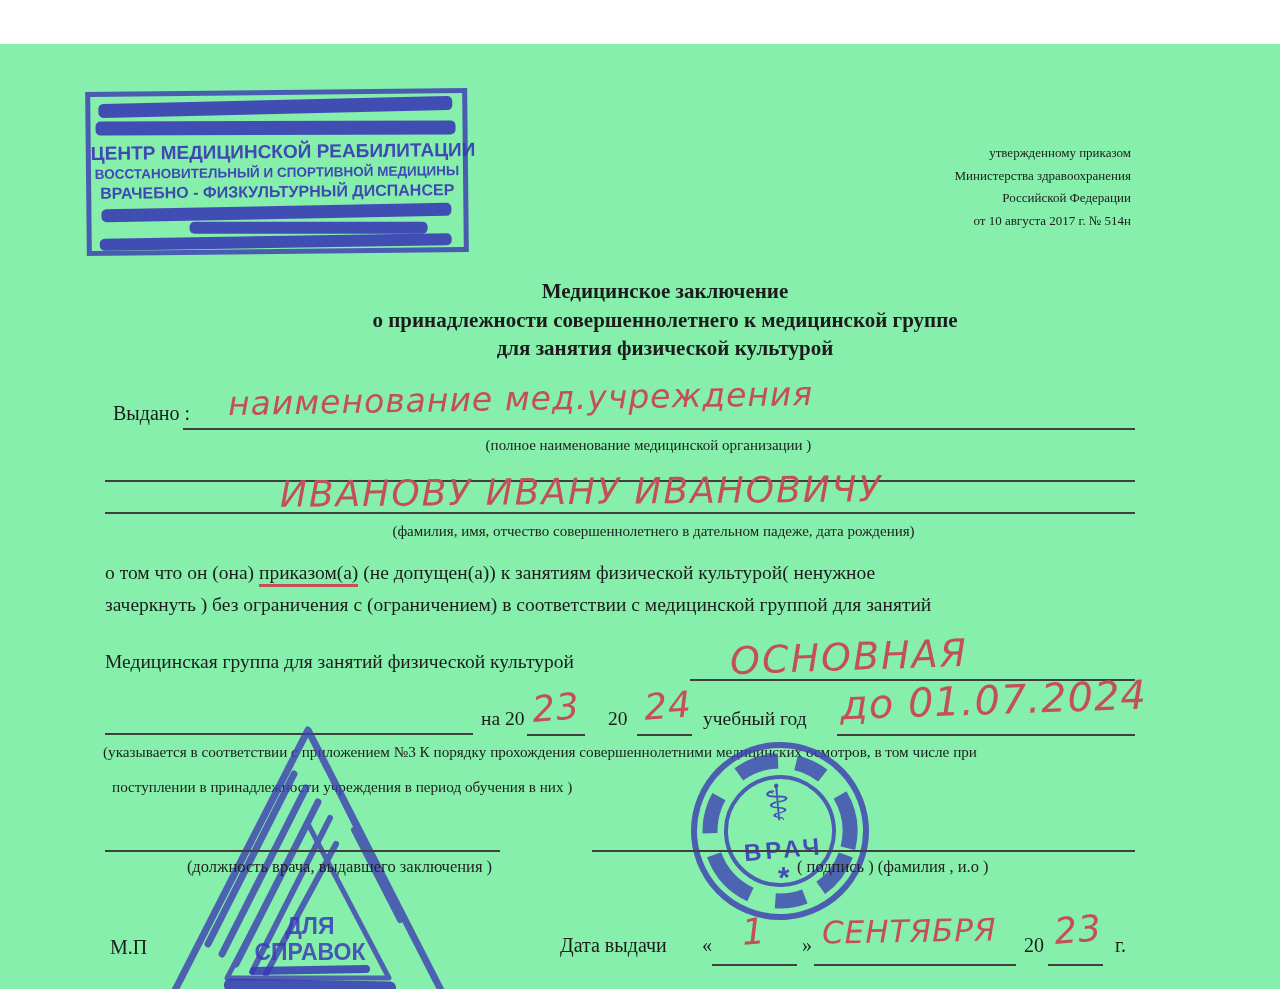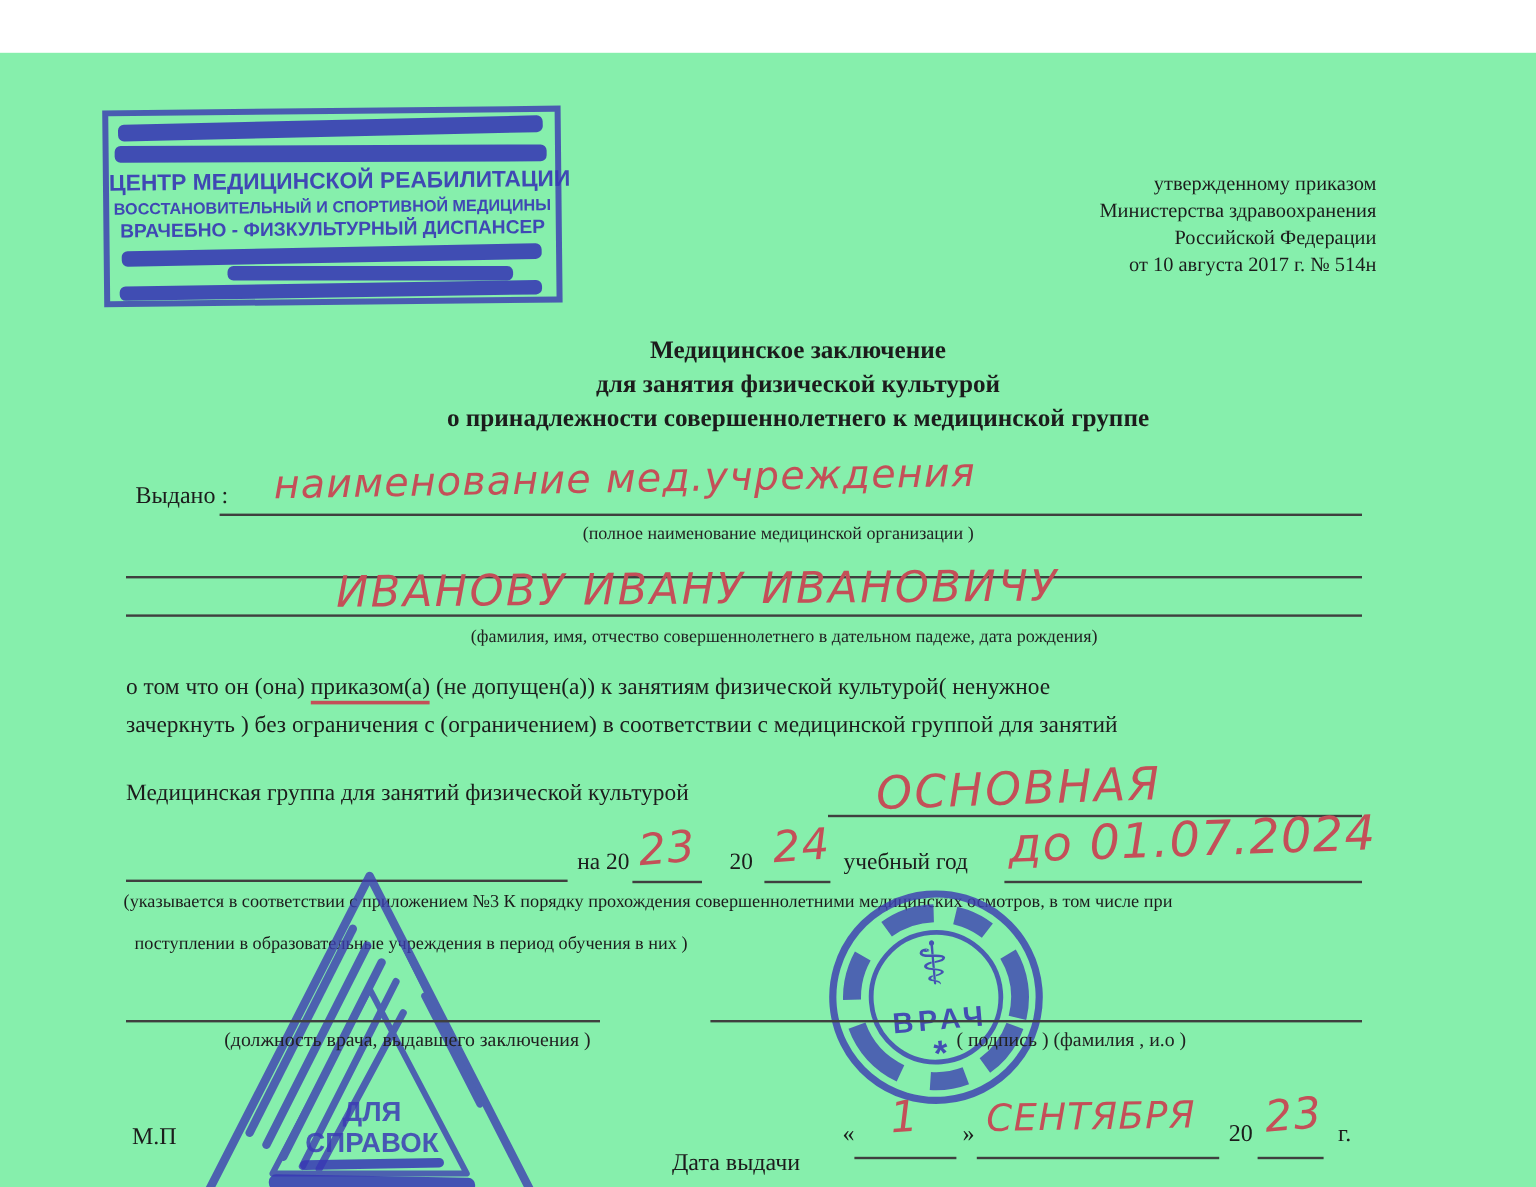--- a/index.html
+++ b/index.html
@@ -51,31 +51,31 @@
     <div class="blot" style="left:8px;right:10px;top:5px;height:14px;transform:rotate(-0.7deg);"></div>
     <div class="blot" style="left:5px;right:7px;top:26px;height:14px;transform:rotate(0.4deg);"></div>
     <div class="sline" style="top:47px;font-size:19px;">ЦЕНТР МЕДИЦИНСКОЙ РЕАБИЛИТАЦИИ</div>
     <div class="sline" style="top:71px;font-size:13.5px;">ВОССТАНОВИТЕЛЬНЫЙ И СПОРТИВНОЙ МЕДИЦИНЫ</div>
     <div class="sline" style="top:89px;font-size:16px;">ВРАЧЕБНО - ФИЗКУЛЬТУРНЫЙ ДИСПАНСЕР</div>
     <div class="blot" style="left:10px;right:12px;top:111px;height:13px;transform:rotate(-0.5deg);"></div>
     <div class="blot" style="left:98px;width:238px;top:127px;height:12px;transform:rotate(0.6deg);"></div>
     <div class="blot" style="left:8px;right:12px;top:141px;height:12px;transform:rotate(-0.3deg);"></div>
   </div>
 
-  <div class="abs" style="top:98px;right:133px;text-align:right;font-size:17px;line-height:22.5px;">
+  <div class="abs" style="top:98px;right:149px;text-align:right;font-size:13px;line-height:22.5px;">
     <div>утвержденному приказом</div>
     <div>Министерства здравоохранения</div>
     <div>Российской Федерации</div>
     <div>от 10 августа 2017 г. № 514н</div>
   </div>
 
   <div class="abs" style="left:50px;right:0;top:233px;text-align:center;font-weight:bold;font-size:21px;line-height:28.5px;">
     <div>Медицинское заключение</div>
+    <div>о принадлежности совершеннолетнего к медицинской группе</div>
     <div>для занятия физической культурой</div>
-    <div>о принадлежности совершеннолетнего к медицинской группе</div>
   </div>
 
   <div class="abs serif" style="left:113px;top:358px;font-size:20px;">Выдано :</div>
   <div class="hand" style="left:228px;top:338px;font-size:33px;transform:rotate(-1deg);">наименование мед.учреждения</div>
   <div class="rule" style="left:183px;top:384px;width:952px;"></div>
   <div class="caption" style="left:0;right:20px;top:393px;">(полное наименование медицинской организации )</div>
 
   <div class="rule" style="left:105px;top:436px;width:1030px;"></div>
   <div class="hand" style="left:280px;top:430px;font-size:36px;letter-spacing:2px;transform:rotate(-0.5deg);">ИВАНОВУ ИВАНУ ИВАНОВИЧУ</div>
   <div class="rule" style="left:105px;top:468px;width:1030px;"></div>
@@ -95,21 +95,21 @@
   <div class="hand" style="left:532px;top:646px;font-size:36px;transform:rotate(-5deg);">23</div>
   <div class="rule" style="left:527px;top:690px;width:58px;"></div>
   <div class="abs serif nowrap" style="left:608px;top:664px;font-size:19.5px;">20</div>
   <div class="hand" style="left:644px;top:644px;font-size:36px;transform:rotate(-4deg);">24</div>
   <div class="rule" style="left:637px;top:690px;width:55px;"></div>
   <div class="abs serif nowrap" style="left:703px;top:664px;font-size:19.5px;">учебный год</div>
   <div class="rule" style="left:837px;top:690px;width:298px;"></div>
   <div class="hand" style="left:840px;top:636px;font-size:40px;transform:rotate(-2deg);">до 01.07.2024</div>
 
   <div class="abs serif nowrap" style="left:103px;top:699px;font-size:15.2px;">(указывается в соответствии с приложением №3 К порядку прохождения совершеннолетними медицинских осмотров, в том числе при</div>
-  <div class="abs serif nowrap" style="left:112px;top:734px;font-size:15.2px;">поступлении в образовательные учреждения в период обучения в них )</div>
+  <div class="abs serif nowrap" style="left:112px;top:734px;font-size:15.2px;">поступлении в принадлежности учреждения в период обучения в них )</div>
 
   <svg class="tri-stamp" width="300" height="292" viewBox="0 0 300 292">
     <g stroke="#3e3eb2" fill="none" opacity="0.8" stroke-linecap="round" stroke-linejoin="round">
       <path d="M150 8 L288 278 L12 278 Z" stroke-width="7"></path>
       <path d="M150 102 L231 256 L69 256 Z" stroke-width="5"></path>
       <path d="M136 52 L50 222" stroke-width="7"></path>
       <path d="M148 66 L64 232" stroke-width="7"></path>
       <path d="M160 80 L78 242" stroke-width="7"></path>
       <path d="M172 96 L94 250" stroke-width="6"></path>
       <path d="M178 122 L108 252" stroke-width="6"></path>
@@ -135,21 +135,21 @@
     <text x="102" y="122" text-anchor="middle" font-size="24" font-weight="bold" letter-spacing="4" fill="rgba(60,60,180,0.9)">ВРАЧ</text>
     <text x="100" y="152" text-anchor="middle" font-size="30" font-weight="bold" fill="rgba(60,60,180,0.9)">*</text>
   </svg>
 
   <div class="rule" style="left:105px;top:806px;width:395px;"></div>
   <div class="rule" style="left:592px;top:806px;width:543px;"></div>
   <div class="caption" style="left:105px;width:395px;top:813px;font-size:16.5px;">(должность врача, выдавшего заключения )</div>
   <div class="caption nowrap" style="left:760px;top:813px;font-size:16.5px;text-align:left;">( подпись ) (фамилия , и.о )</div>
 
   <div class="abs serif" style="left:110px;top:892px;font-size:20px;">М.П</div>
-  <div class="abs serif nowrap" style="left:560px;top:914px;font-size:20px;">Дата выдачи</div>
+  <div class="abs serif nowrap" style="left:560px;top:890px;font-size:20px;">Дата выдачи</div>
   <div class="abs serif" style="left:702px;top:890px;font-size:20px;">«</div>
   <div class="hand" style="left:742px;top:870px;font-size:36px;transform:rotate(-4deg);">1</div>
   <div class="rule" style="left:712px;top:920px;width:85px;"></div>
   <div class="abs serif" style="left:802px;top:890px;font-size:20px;">»</div>
   <div class="hand" style="left:822px;top:872px;font-size:31px;transform:rotate(-1deg);">СЕНТЯБРЯ</div>
   <div class="rule" style="left:814px;top:920px;width:202px;"></div>
   <div class="abs serif" style="left:1024px;top:890px;font-size:20px;">20</div>
   <div class="hand" style="left:1054px;top:868px;font-size:36px;transform:rotate(-5deg);">23</div>
   <div class="rule" style="left:1048px;top:920px;width:55px;"></div>
   <div class="abs serif" style="left:1115px;top:890px;font-size:20px;">г.</div>

